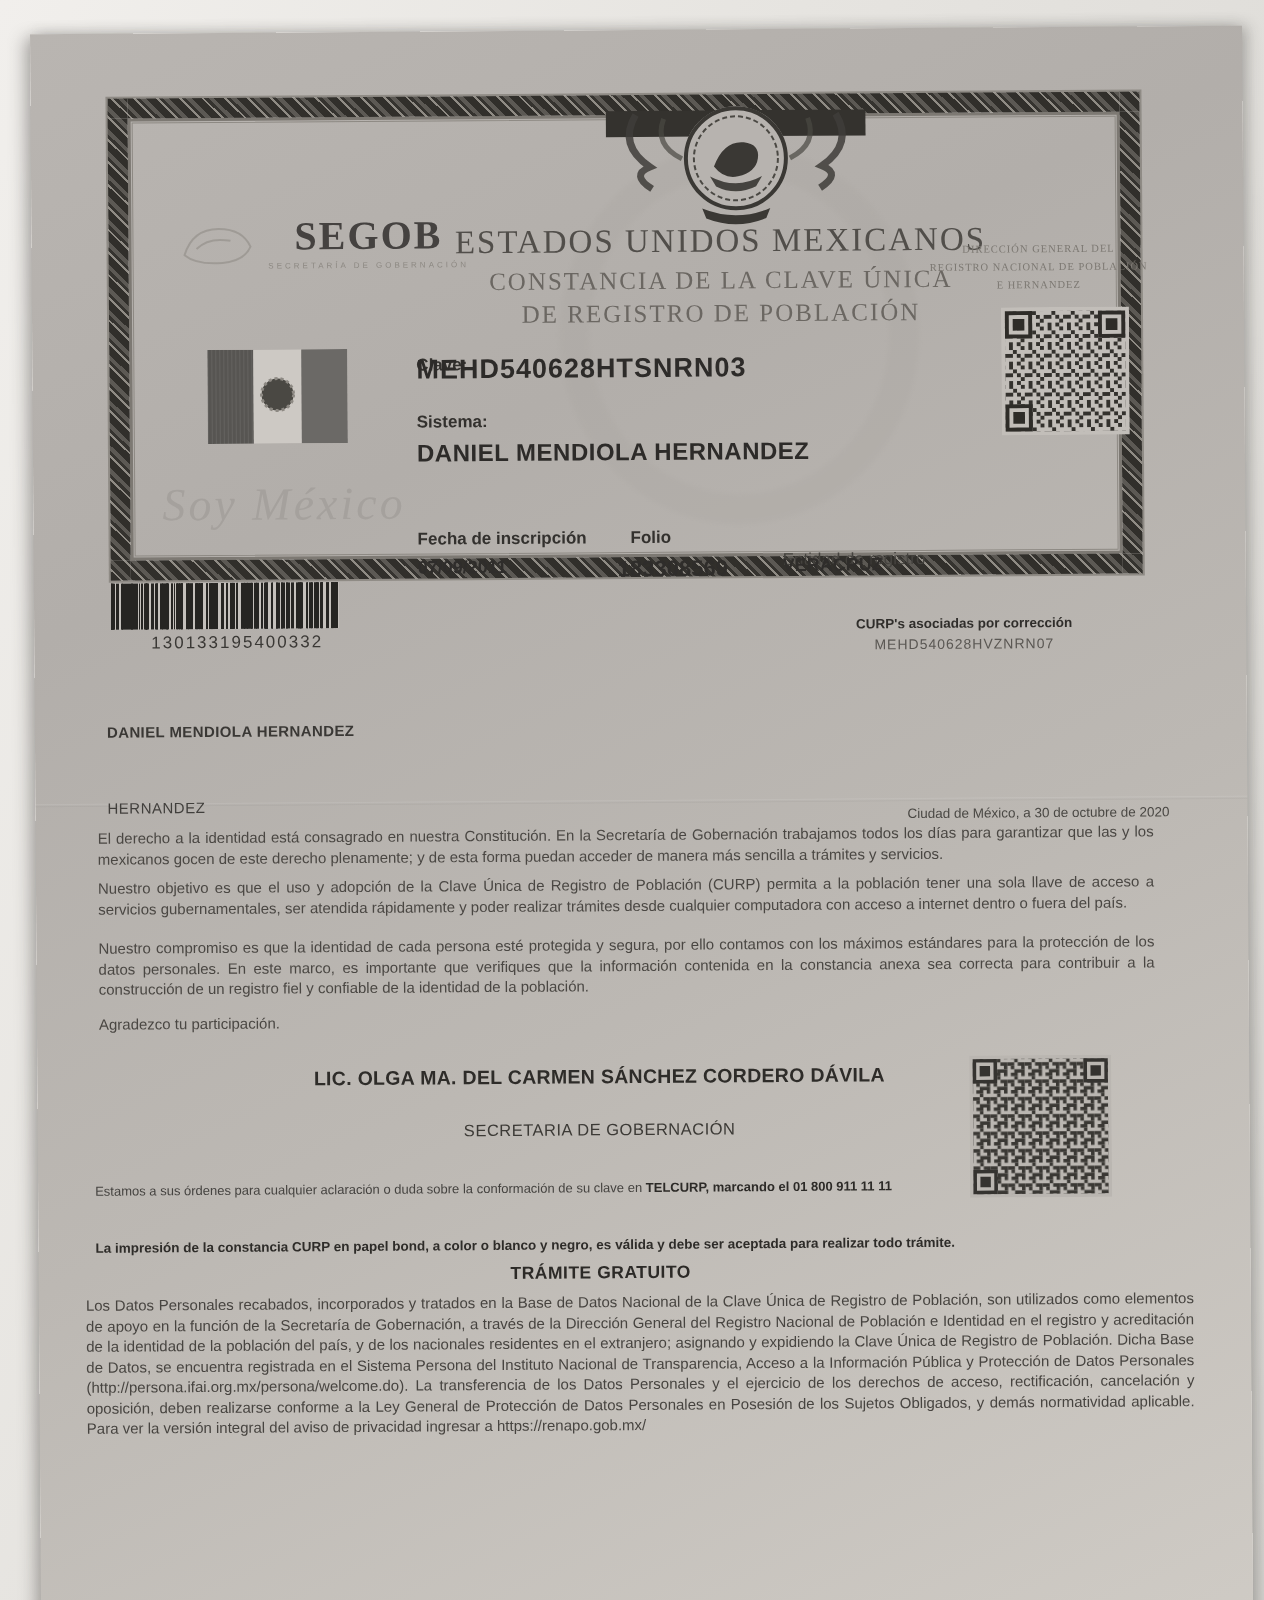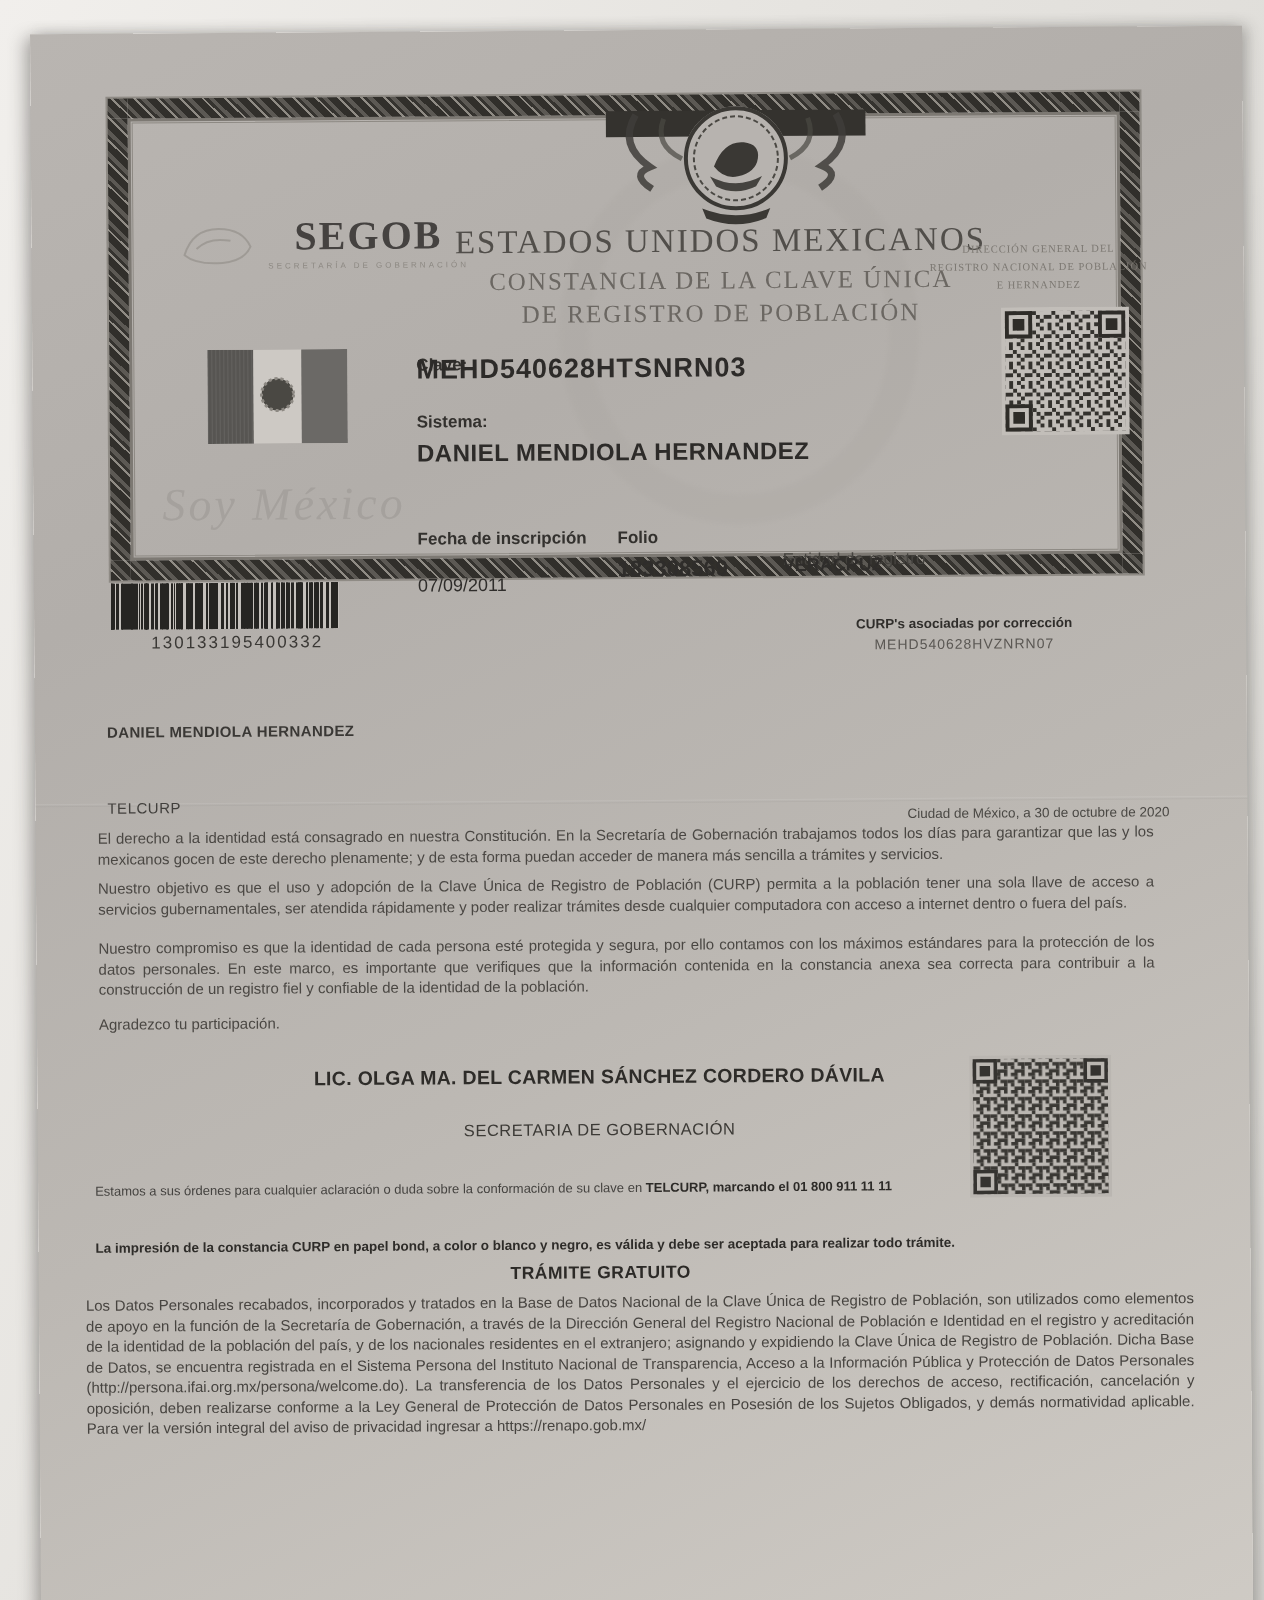--- a/index.html
+++ b/index.html
@@ -43,22 +43,22 @@
   .field-label { font-weight:bold; font-size:17px; color:#33312e; }
   .field-label-light { font-size:17px; color:#45433f;margin-top:23px; }
   .clave-label { position:absolute; left:287px; top:211px;margin-top:28px; }
   .clave-value { position:absolute; left:287px; top:238px; font-weight:bold; font-size:27px; letter-spacing:1px; color:#2d2b29; }
   .nombre-label { position:absolute; left:287px; top:296px; }
   .nombre-value { position:absolute; left:287px; top:323px; font-weight:bold; font-size:24px; letter-spacing:.5px; color:#2d2b29; }
   .flag { position:absolute; left:78px; top:232px; width:140px; height:94px; }
   .watermark { position:absolute; left:32px; top:360px; font-family:"Liberation Serif", serif;
     font-style:italic; font-size:46px; color:#a19d99; letter-spacing:3px; opacity:.75; }
   .fecha-label { position:absolute; left:287px; top:413px; }
-  .fecha-value { position:absolute; left:287px; top:459px; font-weight:normal; font-size:18px; color:#2f2d2b;}
-  .folio-label { position:absolute; left:487px; top:413px; }
+  .fecha-value { position:absolute; left:287px; top:441px; font-weight:bold; font-size:18px; color:#2f2d2b;}
+  .folio-label { position:absolute; left:500px; top:413px; }
   .folio-value { position:absolute; left:487px; top:441px; font-weight:bold; font-size:22px; color:#2f2d2b;}
   .entidad-label { position:absolute; left:652px; top:413px; }
   .entidad-value { position:absolute; left:652px; top:441px; font-weight:bold; font-size:18px; color:#2f2d2b;}
   .qr1 { position:absolute; left:872px; top:195px; width:128px; height:128px; }
   
   .barcode {
     position:absolute; left:77px; top:550px; width:228px; height:46px;
     background-color:#c4c0bb;
     background-image:
       repeating-linear-gradient(90deg, #262522 0 2px, transparent 2px 5px),
@@ -203,21 +203,21 @@
   <div class="barcode-number">130133195400332</div>
 
   <div class="curps-block">
     <div class="curps-label">CURP's asociadas por corrección</div>
     <div class="curps-value">MEHD540628HVZNRN07</div>
   </div>
 
   <div class="crease"></div>
 
   <div class="recipient">DANIEL MENDIOLA HERNANDEZ</div>
-  <div class="salutation">TELCURP</div>
+  <div class="salutation">HERNANDEZ</div>
   <div class="dateline">Ciudad de México, a 30 de octubre de 2020</div>
 
   <p class="para p1">El derecho a la identidad está consagrado en nuestra Constitución. En la Secretaría de Gobernación trabajamos todos los días para garantizar que las y los mexicanos gocen de este derecho plenamente; y de esta forma puedan acceder de manera más sencilla a trámites y servicios.</p>
   <p class="para p2">Nuestro objetivo es que el uso y adopción de la Clave Única de Registro de Población (CURP) permita a la población tener una sola llave de acceso a servicios gubernamentales, ser atendida rápidamente y poder realizar trámites desde cualquier computadora con acceso a internet dentro o fuera del país.</p>
   <p class="para p3">Nuestro compromiso es que la identidad de cada persona esté protegida y segura, por ello contamos con los máximos estándares para la protección de los datos personales. En este marco, es importante que verifiques que la información contenida en la constancia anexa sea correcta para contribuir a la construcción de un registro fiel y confiable de la identidad de la población.</p>
   <div class="closing">Agradezco tu participación.</div>
 
   <div class="signer-name">LIC. OLGA MA. DEL CARMEN SÁNCHEZ CORDERO DÁVILA</div>
   <div class="signer-title">SECRETARIA DE GOBERNACIÓN</div>
 

